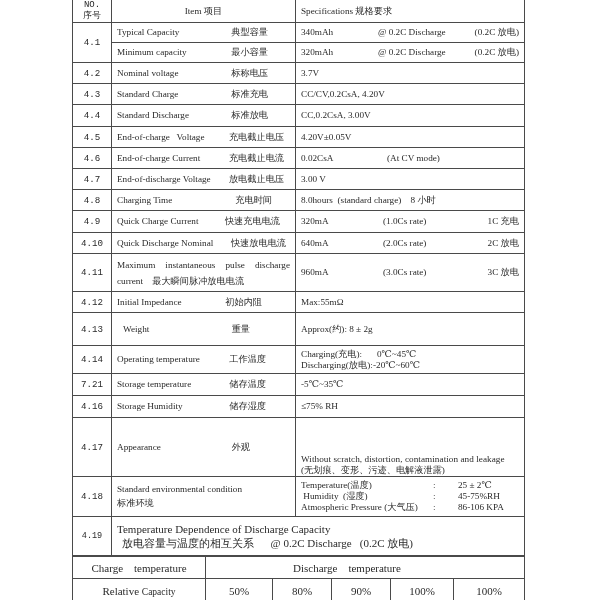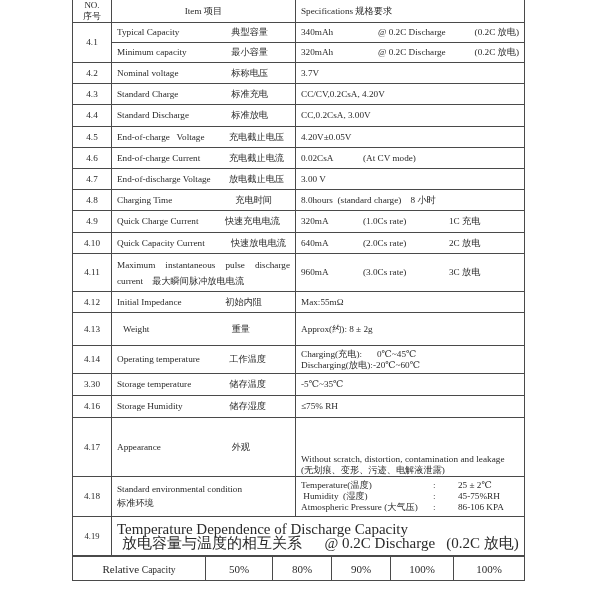--- a/index.html
+++ b/index.html
@@ -1,43 +1,43 @@
 <!DOCTYPE html>
 <html><head>
   <meta charset="utf-8">
   <style>
     html, body { margin:0; padding:0; background:#ffffff; }
     body { width:600px; height:600px; overflow:hidden; position:relative;
            font-family: "Liberation Serif", "DejaVu Serif", serif; color:#2a2a2a; }
     .sheet { position:absolute; left:72px; top:-1px; width:453px; }
     table.spec { border-collapse:collapse; width:453px; table-layout:fixed; font-size:9.2px; }
     table.spec td { border:1px solid #4a4a4a; padding:0 5px; vertical-align:middle; line-height:11px; }
-    table.spec td.no { text-align:center; padding:0; width:39px; }
+    table.spec td.no { text-align:center; padding:0; width:39px;font-family:Liberation Mono, monospace; }
     .item-wrap { display:flex; justify-content:space-between; }
     .item-en { white-space:nowrap; }
     .item-zh { white-space:nowrap; padding-right:22px; }
     .hdr-no { line-height:10px; font-size:9px; }
     .center { text-align:center; }
-    .spec-grid { display:flex; align-items:center; }
+    .spec-grid { display:flex; align-items:center;gap:24px; }
     .spec-grid .v1 { width:62px; white-space:nowrap; }
     .spec-grid .v2 { width:86px; white-space:nowrap; }
     .spec-grid .v3 { white-space:nowrap; }
     .spec-main { display:flex; align-items:center; }
     .spec-main .a { width:86px; white-space:nowrap; }
     .spec-main .b { width:108px; white-space:nowrap; }
     .spec-main .c { white-space:nowrap; }
     .op-line { display:flex; }
     .op-line .k { width:76px; white-space:nowrap; }
     .justify { text-align:justify; text-align-last:left;margin-top:36px; }
     .env-line { display:flex;align-items:flex-end; }
     .env-line .k { width:132px; white-space:nowrap; }
     .env-line .c { width:25px; }
     .env-line .v { white-space:nowrap; }
     .pulse { text-align:justify; text-align-last:left; line-height:16px; }
-    .big { font-size:15px; line-height:14px; }
+    .big { font-size:11px; line-height:14px; }
     table.temp { border-collapse:collapse; width:453px; table-layout:fixed; font-size:11px; }
     table.temp td { border:1px solid #4a4a4a; text-align:center; vertical-align:middle; padding:0; }
     .small { font-size:9.5px; }
     .r-hdr { height:22px; }
     .r41a { height:20px; } .r41b { height:20px; }
     .r22 { height:21px; }
     .r23 { height:22px; }
     .r11 { height:38px; }
     .r13 { height:33px; }
     .r14 { height:28px;margin-top:48px; }
@@ -186,21 +186,21 @@
               <span class="v1">320mA</span>
               <span class="v2">(1.0Cs rate)</span>
               <span class="v3">1C 充电</span>
             </div>
           </td>
     </tr>
     <tr class="r22">
       <td class="no">4.10</td>
       <td>
             <div class="item-wrap">
-              <span class="item-en">Quick Capacity Current</span>
+              <span class="item-en">Quick Discharge Nominal</span>
               <span class="item-zh" style="padding-right:4px">快速放电电流</span>
             </div>
           </td>
       <td>
             <div class="spec-grid">
               <span class="v1">640mA</span>
               <span class="v2">(2.0Cs rate)</span>
               <span class="v3">2C 放电</span>
             </div>
           </td>
@@ -251,21 +251,21 @@
               <span class="k">Charging(充电):</span>
               <span>0℃~45℃</span>
             </div>
         <div class="op-line">
               <span class="k" style="width:72px">Discharging(放电):</span>
               <span>-20℃~60℃</span>
             </div>
       </td>
     </tr>
     <tr class="r23">
-      <td class="no">3.30</td>
+      <td class="no">7.21</td>
       <td>
             <div class="item-wrap">
               <span class="item-en">Storage temperature</span>
               <span class="item-zh" style="padding-right:24px">储存温度</span>
             </div>
           </td>
       <td>-5℃~35℃</td>
     </tr>
     <tr class="r23">
       <td class="no">4.16</td>
@@ -327,20 +327,24 @@
   <table class="temp">
     <colgroup>
         <col style="width:133px">
         <col style="width:67px">
         <col style="width:59px">
         <col style="width:59px">
         <col style="width:63px">
         <col>
       </colgroup>
     <tbody>
+        <tr class="t-r1">
+      <td style="white-space:pre">Charge    temperature</td>
+      <td colspan="5" style="white-space:pre;text-align:left;padding-left:87px">Discharge    temperature</td>
+    </tr>
     <tr class="t-r3">
       <td><span>Relative</span> <span class="small">Capacity</span></td>
       <td>50%</td>
       <td>80%</td>
       <td>90%</td>
       <td>100%</td>
       <td>100%</td>
     </tr>
   </tbody>
     </table>

